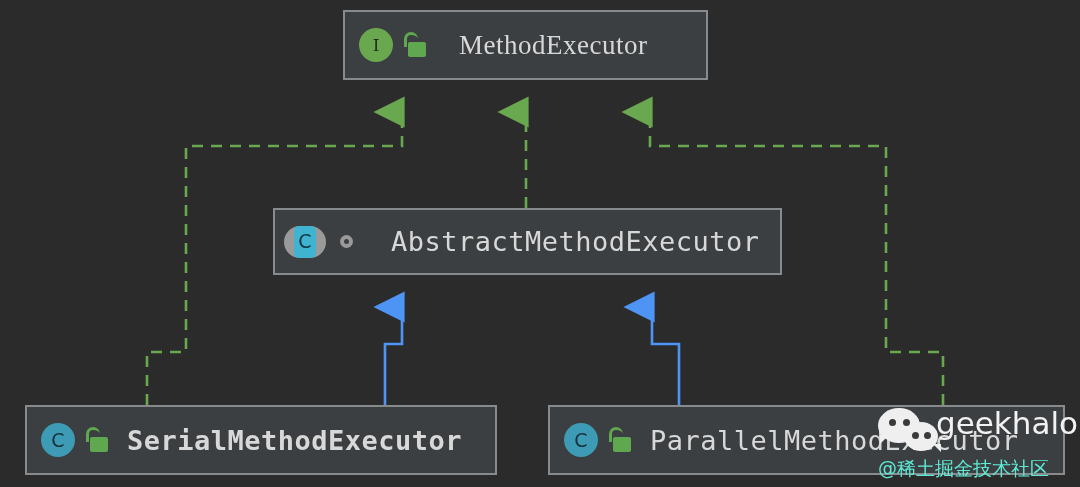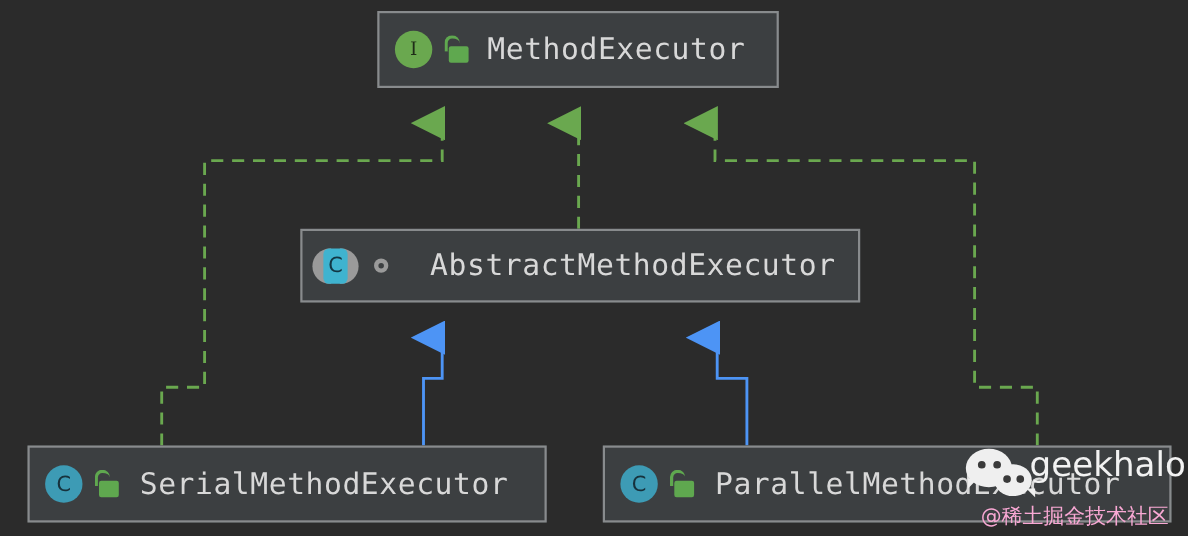--- a/index.html
+++ b/index.html
@@ -169,24 +169,24 @@
     border-bottom: 8px solid transparent;
   }
   .wm-name {
     color: #f2f2f2;
     font-size: 31px;
     font-family: "DejaVu Sans", "Liberation Sans", sans-serif;
     margin-left: -6px;
     line-height: 1;
   }
   .wm-sub {
-    color: #f9a8d4;
+    color: #5eead4;
     font-size: 19px;
     font-family: "DejaVu Sans", "Liberation Sans", sans-serif;
-    text-align: center;
+    text-align: left;
     margin-top: 2px;
     margin-right: 2px;
   }
 </style>
 </head>
 <body>
 
 <div id="stage">
 
   <svg id="edges" viewBox="0 0 1080 487" xmlns="http://www.w3.org/2000/svg">
@@ -221,21 +221,21 @@
   </svg>
 
   <div class="node" style="left:343px; top:10px; width:365px; height:70px; padding-left:14px;">
     <div class="node-icons">
       <span class="ico-interface">I</span>
       <span class="ico-unlock" style="margin-left:10px;">
         <span class="shackle"></span>
           <span class="body"></span>
       </span>
     </div>
-    <span class="node-label" style="margin-left:14px;">MethodExecutor</span>
+    <span class="node-label" style="margin-left:30px;font-family:Liberation Serif, serif;">MethodExecutor</span>
   </div>
 
   <div class="node" style="left:273px; top:208px; width:509px; height:67px; padding-left:8px;">
     <div class="node-icons">
       <span class="ico-abstract">
         <span class="arc-l"></span>
           <span class="arc-r"></span>
         <span class="core">C</span>
       </span>
       <span class="ico-donut" style="margin-left:13px;"></span>
@@ -244,21 +244,21 @@
   </div>
 
   <div class="node" style="left:25px; top:405px; width:472px; height:70px; padding-left:14px;">
     <div class="node-icons">
       <span class="ico-class">C</span>
       <span class="ico-unlock" style="margin-left:10px;">
         <span class="shackle"></span>
           <span class="body"></span>
       </span>
     </div>
-    <span class="node-label" style="margin-left:16px;">SerialMethodExecutor</span>
+    <span class="node-label" style="margin-left:16px;font-weight:bold;">SerialMethodExecutor</span>
   </div>
 
   <div class="node" style="left:548px; top:405px; width:517px; height:70px; padding-left:14px;">
     <div class="node-icons">
       <span class="ico-class">C</span>
       <span class="ico-unlock" style="margin-left:10px;">
         <span class="shackle"></span>
           <span class="body"></span>
       </span>
     </div>

